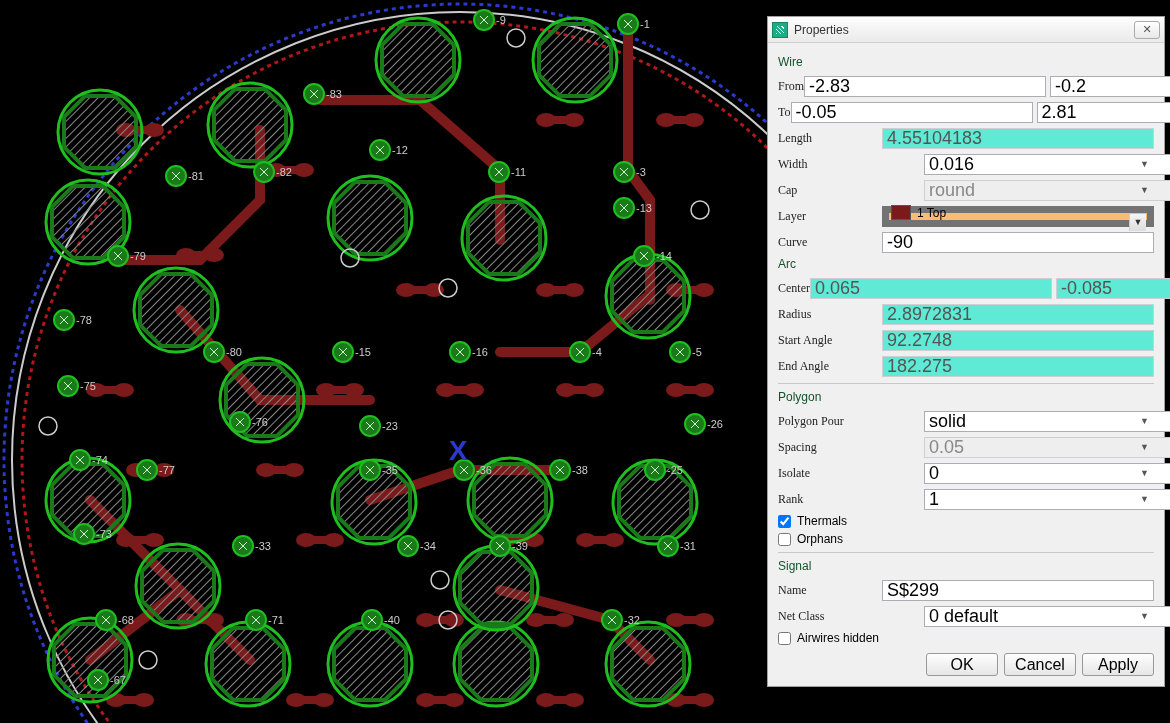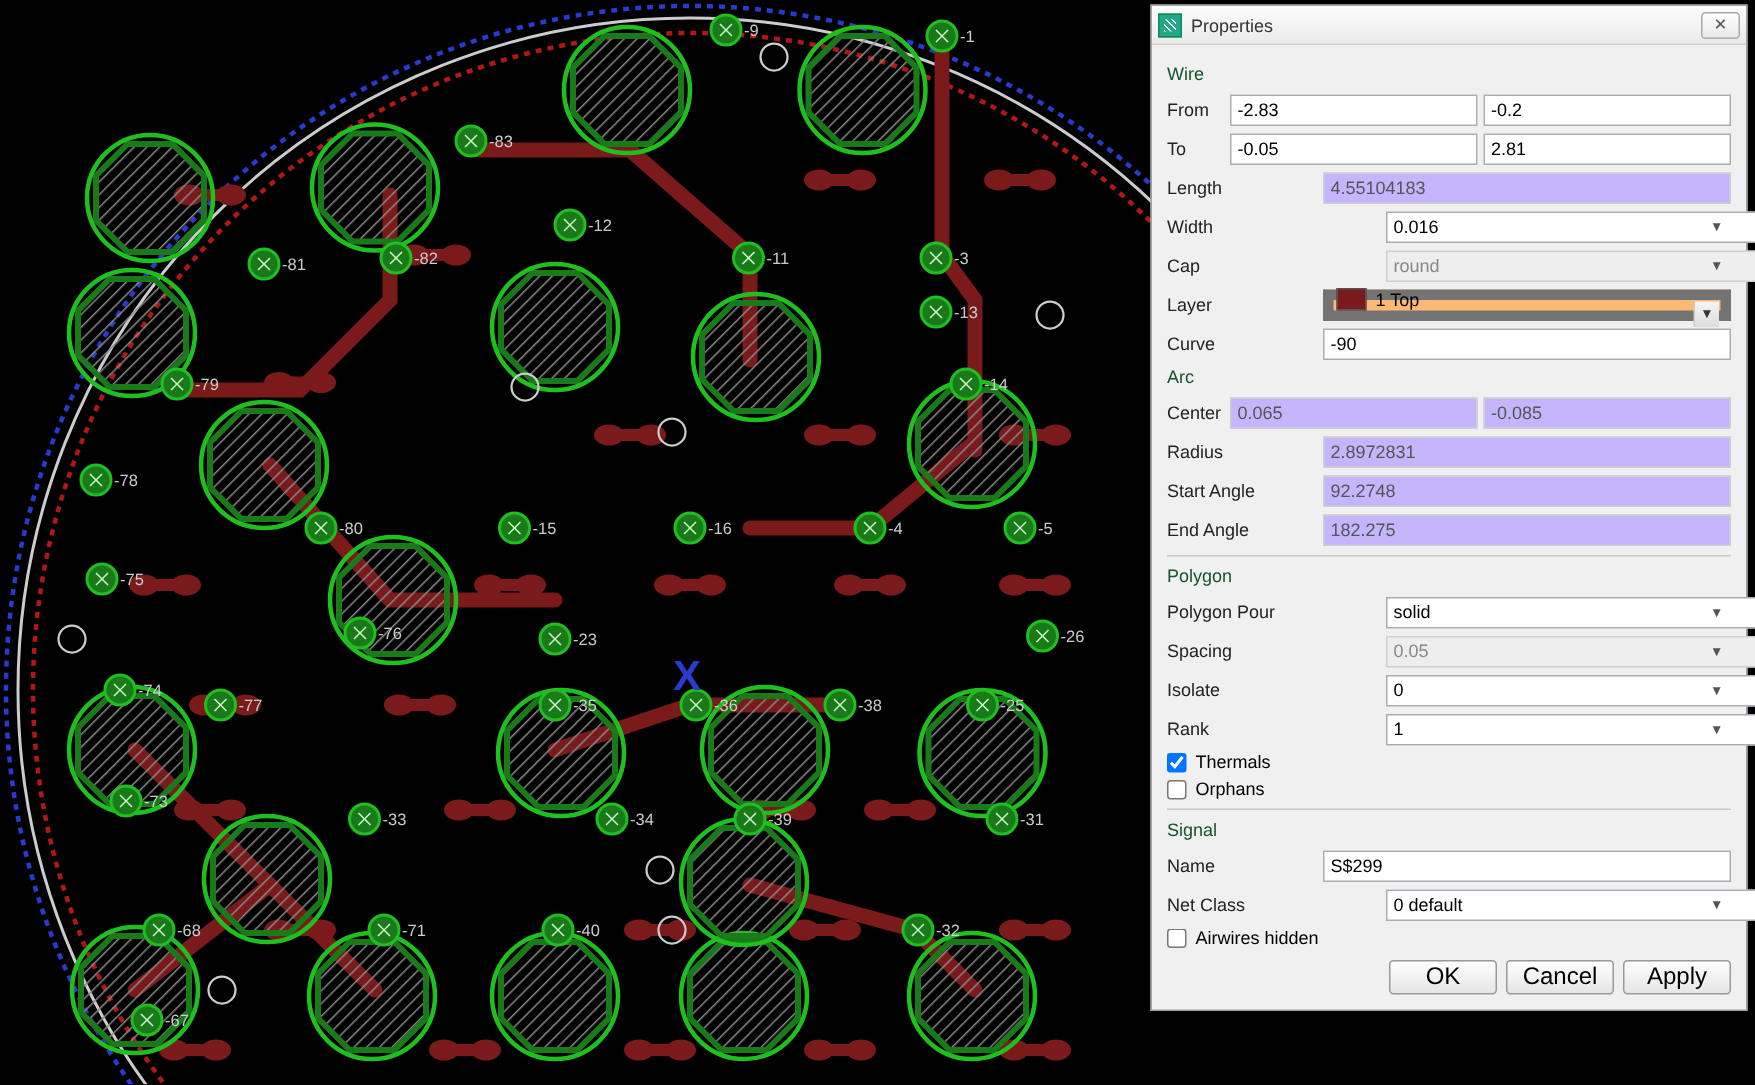--- a/index.html
+++ b/index.html
@@ -3,34 +3,34 @@
 <meta charset="utf-8">
 <style>
   * { box-sizing: border-box; margin: 0; padding: 0; }
   body { font-family: "Segoe UI", Tahoma, sans-serif; font-size: 12px; background: #000; width: 1170px; height: 723px; overflow: hidden; position: relative; }
   
   
   .canvas { position: absolute; left: 0; top: 0; width: 770px; height: 723px; background: #000; overflow: hidden; }
   .canvas svg { width: 100%; height: 100%; }
   
   
-  .dialog { position: absolute; right: 5px; top: 3px; width: 398px; background: #f0f0f0; border: 1px solid #a0a0a0; font-size: 12px; }
+  .dialog { position: absolute; right: 5px; top: 16px; width: 398px; background: #f0f0f0; border: 1px solid #a0a0a0; font-size: 12px; }
   .titlebar { display: flex; align-items: center; height: 26px; background: linear-gradient(#fdfdfd,#eaeaea); border-bottom: 1px solid #d0d0d0; padding: 0 4px; }
   .titlebar .icon { width: 16px; height: 16px; background: #2a8; border: 1px solid #185; margin-right: 6px; display:inline-block; position:relative;}
   .titlebar .icon::after{content:""; position:absolute; inset:3px; background:repeating-linear-gradient(45deg,#fff,#fff 1px,transparent 1px,transparent 3px);}
   .titlebar .title { flex: 1; color: #333; }
   .closebtn { width: 26px; height: 18px; border: 1px solid #aaa; border-radius: 3px; background: linear-gradient(#fff,#e8e8e8); display: flex; align-items: center; justify-content: center; color: #555; font-size:11px; cursor:pointer;}
   
   .body { padding: 8px 10px 10px 10px; }
   .section-head { font-weight: normal; margin: 4px 0 6px 0; color: #14532d; }
   .row { display: flex; align-items: center; margin-bottom: 4px; min-height: 22px; }
-  .row label { width: 104px; color: #222; }
+  .row label { width: 104px; color: #222; font-family: Liberation Serif, serif; }
   .row .field { flex: 1; display: flex; gap: 4px; }
-  .row input[type=text] { flex: 1; height: 21px; border: 1px solid #abadb3; padding: 1px 4px; font-size: 12px; background:#fff; }
-  .row input[readonly] { background: #c4b5fd; border-color:#cfcfcf; color:#555;}
+  .row input[type=text] { flex: 1; height: 21px; border: 1px solid #abadb3; padding: 1px 4px; font-size: 18px; background:#fff; }
+  .row input[readonly] { background: #5eead4; border-color:#cfcfcf; color:#555;}
   .combo { position: relative; flex: 1; }
   .combo input { width: 100%; padding-right: 18px; margin-left: 42px; }
   .combo .arrow { position: absolute; right: 1px; top: 1px; width: 17px; height: 19px; display:flex; align-items:center; justify-content:center; color:#555; font-size:9px; pointer-events:none;}
   .combo.dis input { background:#eee; color:#888;}
   .layer-combo { position: relative; flex: 1; height: 21px; border: 7px solid #737373; background: #fdba74; display: flex; align-items: flex-end; padding-left: 2px; }
   .layer-swatch { width: 20px; height: 15px; background: #7b1a1a; border: 1px solid #555; margin-right: 6px; }
   .layer-combo .arrow { position: absolute; right: 1px; top: 1px; width: 17px; height: 17px; background:linear-gradient(#f5f5f5,#ddd); border-left:1px solid #ccc; display:flex; align-items:center; justify-content:center; font-size:9px; color:#333;}
   .checkrow { display: flex; align-items: center; gap: 6px; margin: 4px 0 4px 0; padding-left:0px;}
   .checkrow input { width:13px; height:13px;}
   .divider { height: 1px; background: #c8c8c8; margin: 6px 0; }

